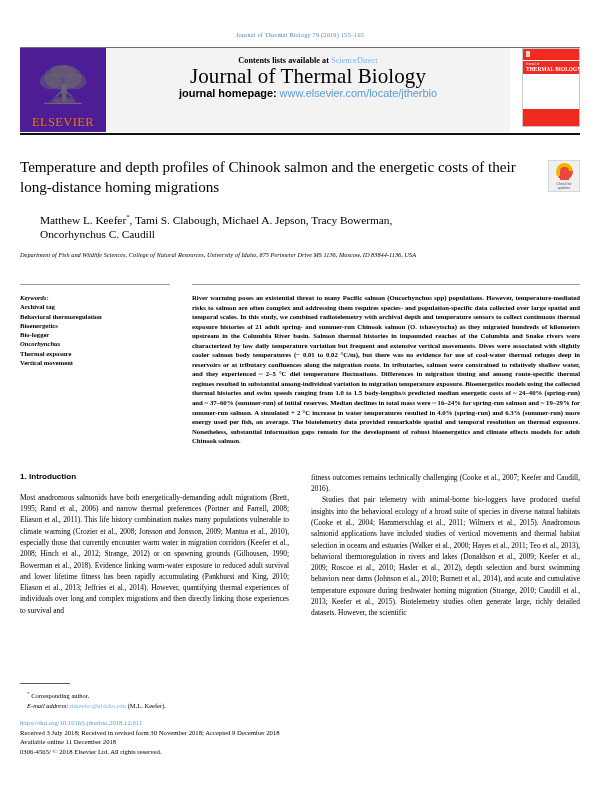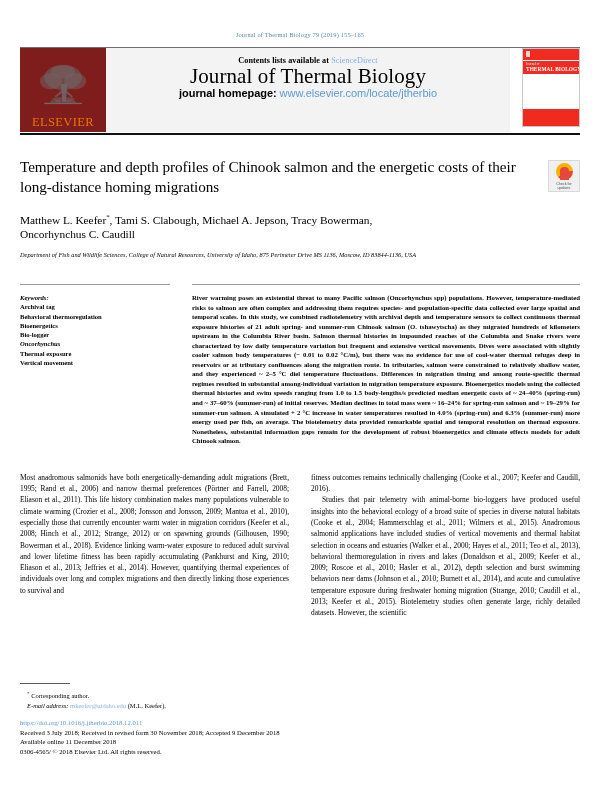--- a/index.html
+++ b/index.html
@@ -37,21 +37,21 @@
     position: relative;
     margin-top: 9px;
     height: 84px;
     border-top: 1.1px solid #6f6f6f;
     display: flex;
     align-items: stretch;
   }
   .masthead-left {
     width: 86px;
     flex: 0 0 86px;
-    background: #7f1d1d;
+    background: #4c1d95;
     position: relative;
     display: flex;
     flex-direction: column;
     align-items: center;
     justify-content: flex-end;
     padding-bottom: 3px;
     box-sizing: border-box;
   }
   .elsevier-tree {
     width: 56px;
@@ -220,20 +220,21 @@
     line-height: 4.6px;
     text-align: center;
     margin-top: 1.5px;
   }
   .authors {
     font-size: 11.4px;
     line-height: 14.6px;
     margin-top: 13px;
     font-family: "Liberation Serif", serif;
     letter-spacing: -0.05px;
+    margin-left: 20px;
   }
   .authors sup {
     font-size: 7px;
     vertical-align: super;
   }
   .affiliation {
     font-size: 6.3px;
     font-style: italic;
     font-family: "Liberation Serif", serif;
     margin-top: 9px;
@@ -457,20 +458,21 @@
 
     <div class="col-abstract">
       <div class="sec-rule-bottom">
         <div class="abstract-text">River warming poses an existential threat to many Pacific salmon (Oncorhynchus spp) populations. However, temperature-mediated risks to salmon are often complex and addressing them requires species- and population-specific data collected over large spatial and temporal scales. In this study, we combined radiotelemetry with archival depth and temperature sensors to collect continuous thermal exposure histories of 21 adult spring- and summer-run Chinook salmon (O. tshawytscha) as they migrated hundreds of kilometers upstream in the Columbia River basin. Salmon thermal histories in impounded reaches of the Columbia and Snake rivers were characterized by low daily temperature variation but frequent and extensive vertical movements. Dives were associated with slightly cooler salmon body temperatures (− 0.01 to 0.02 °C/m), but there was no evidence for use of cool-water thermal refuges deep in reservoirs or at tributary confluences along the migration route. In tributaries, salmon were constrained to relatively shallow water, and they experienced ~ 2–5 °C diel temperature fluctuations. Differences in migration timing and among route-specific thermal regimes resulted in substantial among-individual variation in migration temperature exposure. Bioenergetics models using the collected thermal histories and swim speeds ranging from 1.0 to 1.5 body-lengths/s predicted median energetic costs of ~ 24–40% (spring-run) and ~ 37–60% (summer-run) of initial reserves. Median declines in total mass were ~ 16–24% for spring-run salmon and ~ 19–29% for summer-run salmon. A simulated + 2 °C increase in water temperatures resulted in 4.0% (spring-run) and 6.3% (summer-run) more energy used per fish, on average. The biotelemetry data provided remarkable spatial and temporal resolution on thermal exposure. Nonetheless, substantial information gaps remain for the development of robust bioenergetics and climate effects models for adult Chinook salmon.</div>
       </div>
     </div>
   </div>
 
   <div class="body-cols">
     <div class="body-col">
+      <div class="body-head">1. Introduction</div>
       <p class="body-p">Most anadromous salmonids have both energetically-demanding adult migrations (Brett, 1995; Rand et al., 2006) and narrow thermal preferences (Pörtner and Farrell, 2008; Eliason et al., 2011). This life history combination makes many populations vulnerable to climate warming (Crozier et al., 2008; Jonsson and Jonsson, 2009; Mantua et al., 2010), especially those that currently encounter warm water in migration corridors (Keefer et al., 2008; Hinch et al., 2012; Strange, 2012) or on spawning grounds (Gilhousen, 1990; Bowerman et al., 2018). Evidence linking warm-water exposure to reduced adult survival and lower lifetime fitness has been rapidly accumulating (Pankhurst and King, 2010; Eliason et al., 2013; Jeffries et al., 2014). However, quantifying thermal experiences of individuals over long and complex migrations and then directly linking those experiences to survival and</p>
     </div>
     <div class="body-col">
       <p class="body-p">fitness outcomes remains technically challenging (Cooke et al., 2007; Keefer and Caudill, 2016).</p>
       <p class="body-p">Studies that pair telemetry with animal-borne bio-loggers have produced useful insights into the behavioral ecology of a broad suite of species in diverse natural habitats (Cooke et al., 2004; Hammerschlag et al., 2011; Wilmers et al., 2015). Anadromous salmonid applications have included studies of vertical movements and thermal habitat selection in oceans and estuaries (Walker et al., 2000; Hayes et al., 2011; Teo et al., 2013), behavioral thermoregulation in rivers and lakes (Donaldson et al., 2009; Keefer et al., 2009; Roscoe et al., 2010; Hasler et al., 2012), depth selection and burst swimming behaviors near dams (Johnson et al., 2010; Burnett et al., 2014), and acute and cumulative temperature exposure during freshwater homing migration (Strange, 2010; Caudill et al., 2013; Keefer et al., 2015). Biotelemetry studies often generate large, richly detailed datasets. However, the scientific</p>
     </div>
   </div>
 
   <div class="footnote">
     <div class="footnote-rule"></div>

